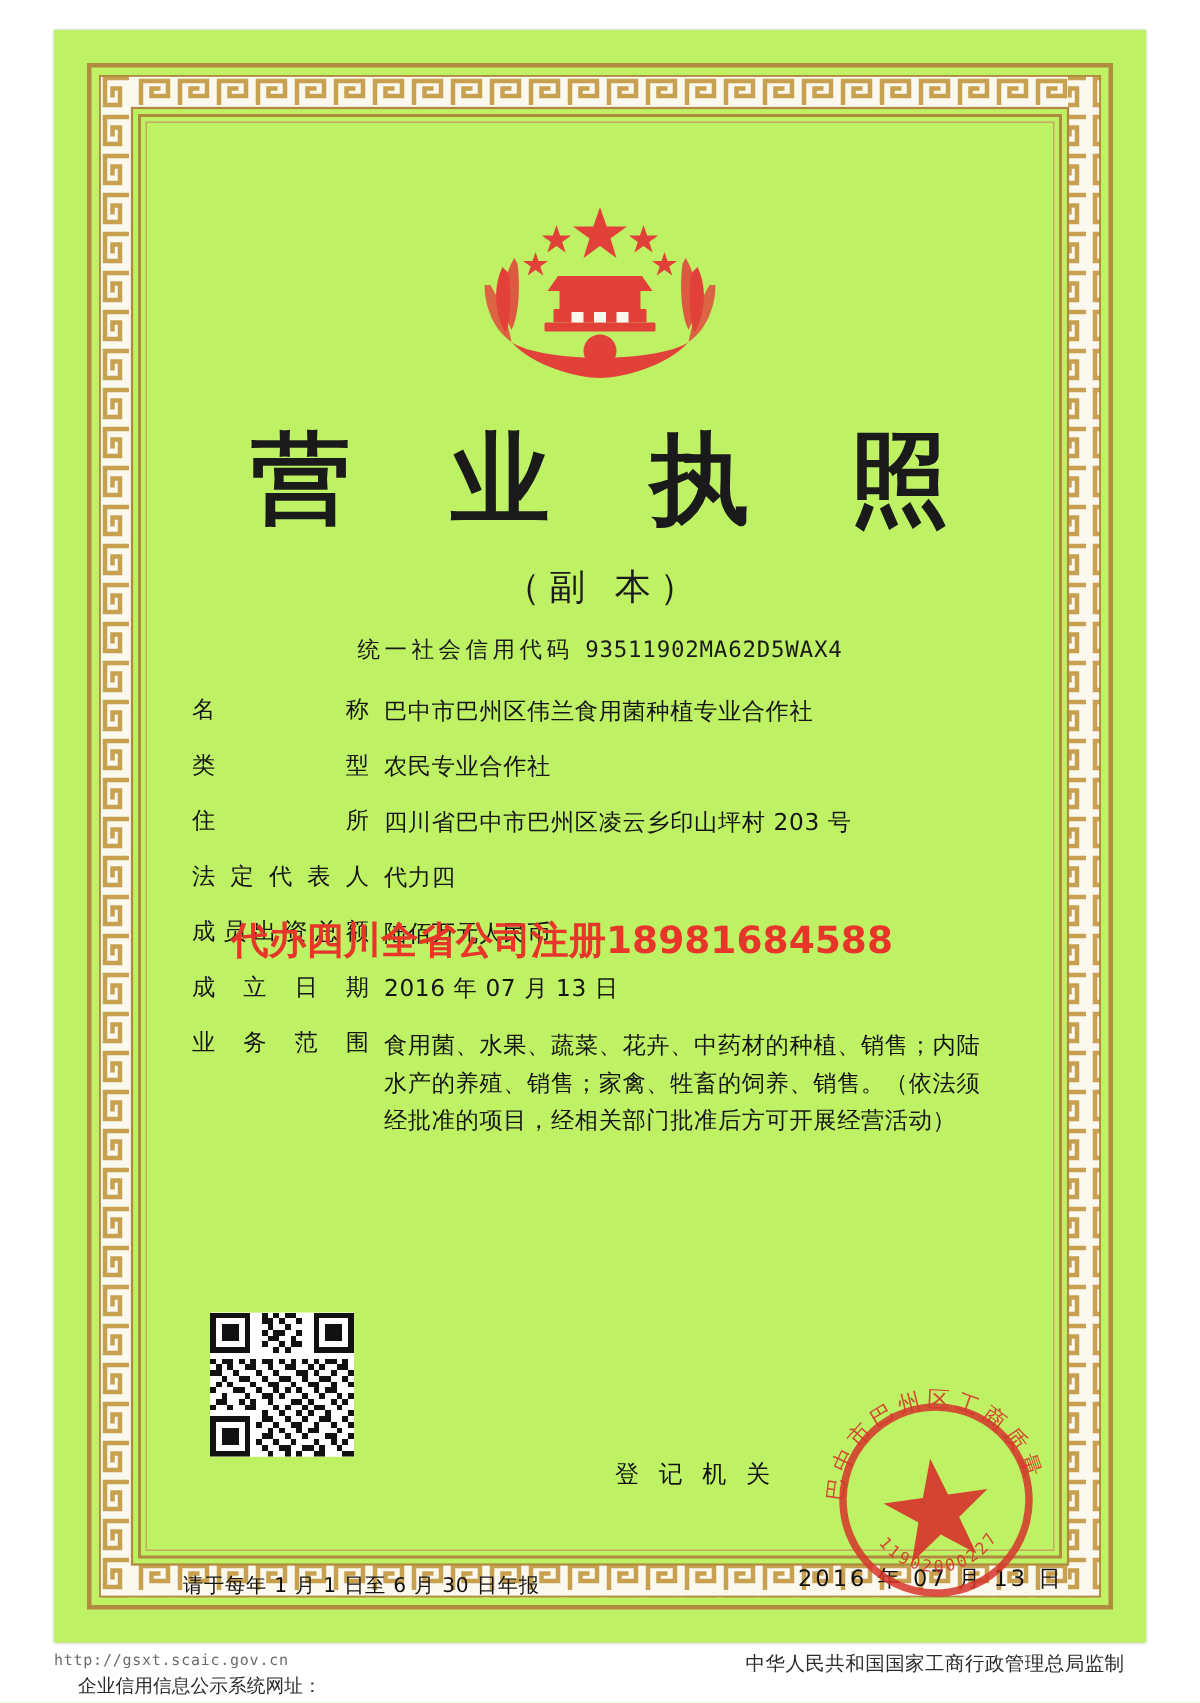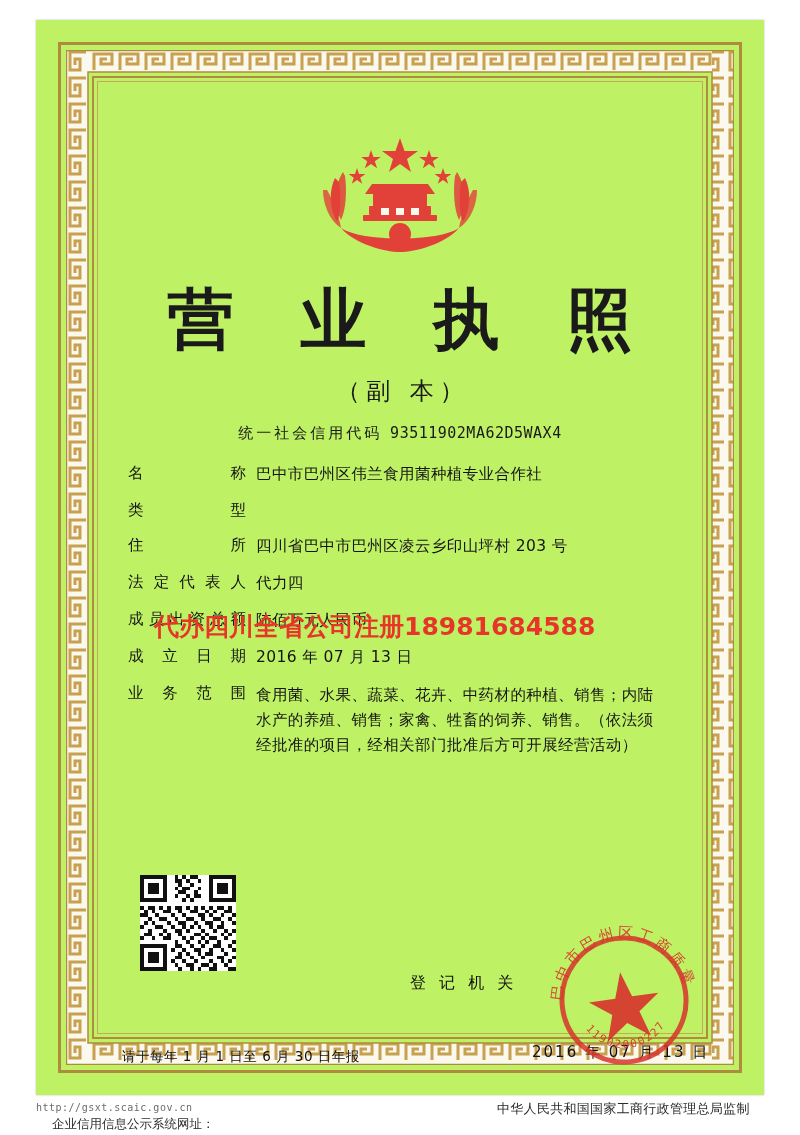--- a/index.html
+++ b/index.html
@@ -304,20 +304,21 @@
     <span class="code-num">93511902MA62D5WAX4</span>
   </div>
 
   <div class="fields">
     <div class="field-row">
       <div class="field-label">名　　称</div>
       <div class="field-value">巴中市巴州区伟兰食用菌种植专业合作社</div>
     </div>
     <div class="field-row">
       <div class="field-label">类　　型</div>
+      <div class="field-value">农民专业合作社</div>
     </div>
     <div class="field-row">
       <div class="field-label">住　　所</div>
       <div class="field-value">四川省巴中市巴州区凌云乡印山坪村 203 号</div>
     </div>
     <div class="field-row">
       <div class="field-label">法定代表人</div>
       <div class="field-value">代力四</div>
     </div>
     <div class="field-row">

